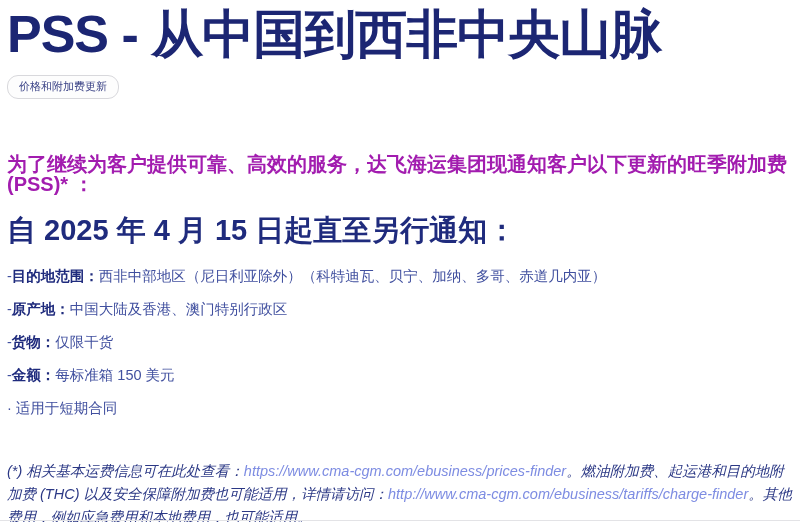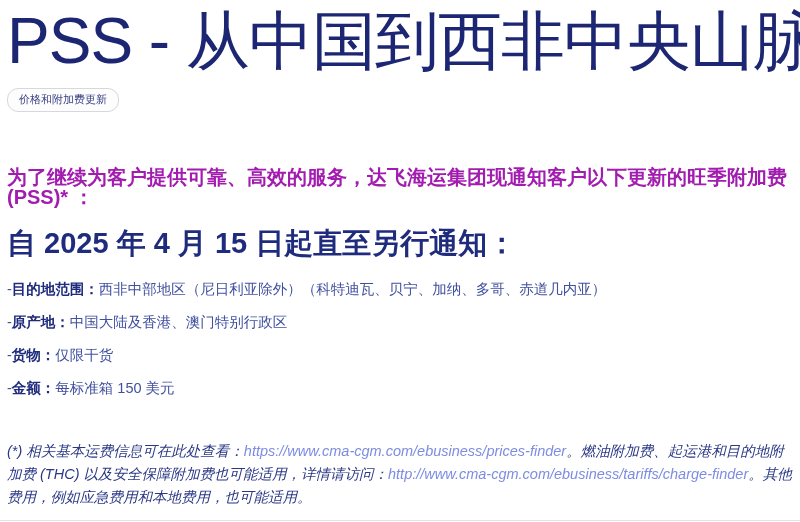--- a/index.html
+++ b/index.html
@@ -10,22 +10,22 @@
     font-family: "Liberation Sans", "DejaVu Sans", sans-serif;
     overflow: hidden;
   }
   .page {
     position: relative;
     width: 800px;
     height: 522px;
     padding: 6px 8px 0 7px;
   }
   .title {
-    font-size: 64px;
-    font-weight: 400;
+    font-size: 52px;
+    font-weight: 700;
     letter-spacing: -1px;
     line-height: 1.1;
     color: #1c2673;
     white-space: nowrap;
   }
   .badge {
     display: inline-block;
     margin-top: 12px;
     padding: 3px 11px 4px 11px;
     font-size: 11px;
@@ -97,19 +97,20 @@
 
   <p class="intro">为了继续为客户提供可靠、高效的服务，达飞海运集团现通知客户以下更新的旺季附加费 (PSS)* ：</p>
 
   <h2 class="effective-heading">自 2025 年 4 月 15 日起直至另行通知：</h2>
 
   <ul class="details">
     <li><span>-</span><span class="lbl">目的地范围</span><span class="lbl">：</span><span>西非中部地区（尼日利亚除外）（科特迪瓦、贝宁、加纳、多哥、赤道几内亚）</span></li>
     <li><span>-</span><span class="lbl">原产地</span><span class="lbl">：</span><span>中国大陆及香港、澳门特别行政区</span></li>
     <li><span>-</span><span class="lbl">货物</span><span class="lbl">：</span><span>仅限干货</span></li>
     <li><span>-</span><span class="lbl">金额</span><span class="lbl">：</span><span>每标准箱 150 美元</span></li>
+    <li><span>· </span><span>适用于短期合同</span></li>
   </ul>
 
   <p class="footnote"><span>(*) 相关基本运费信息可在此处查看：</span><a>https://www.cma-cgm.com/ebusiness/prices-finder</a><span>。燃油附加费、起运港和目的地附加费 (THC) 以及安全保障附加费也可能适用，详情请访问：</span><a>http://www.cma-cgm.com/ebusiness/tariffs/charge-finder</a><span>。其他费用，例如应急费用和本地费用，也可能适用。</span></p>
 
   <div class="bottom-divider"></div>
 
 </div>
 
 </body></html>

